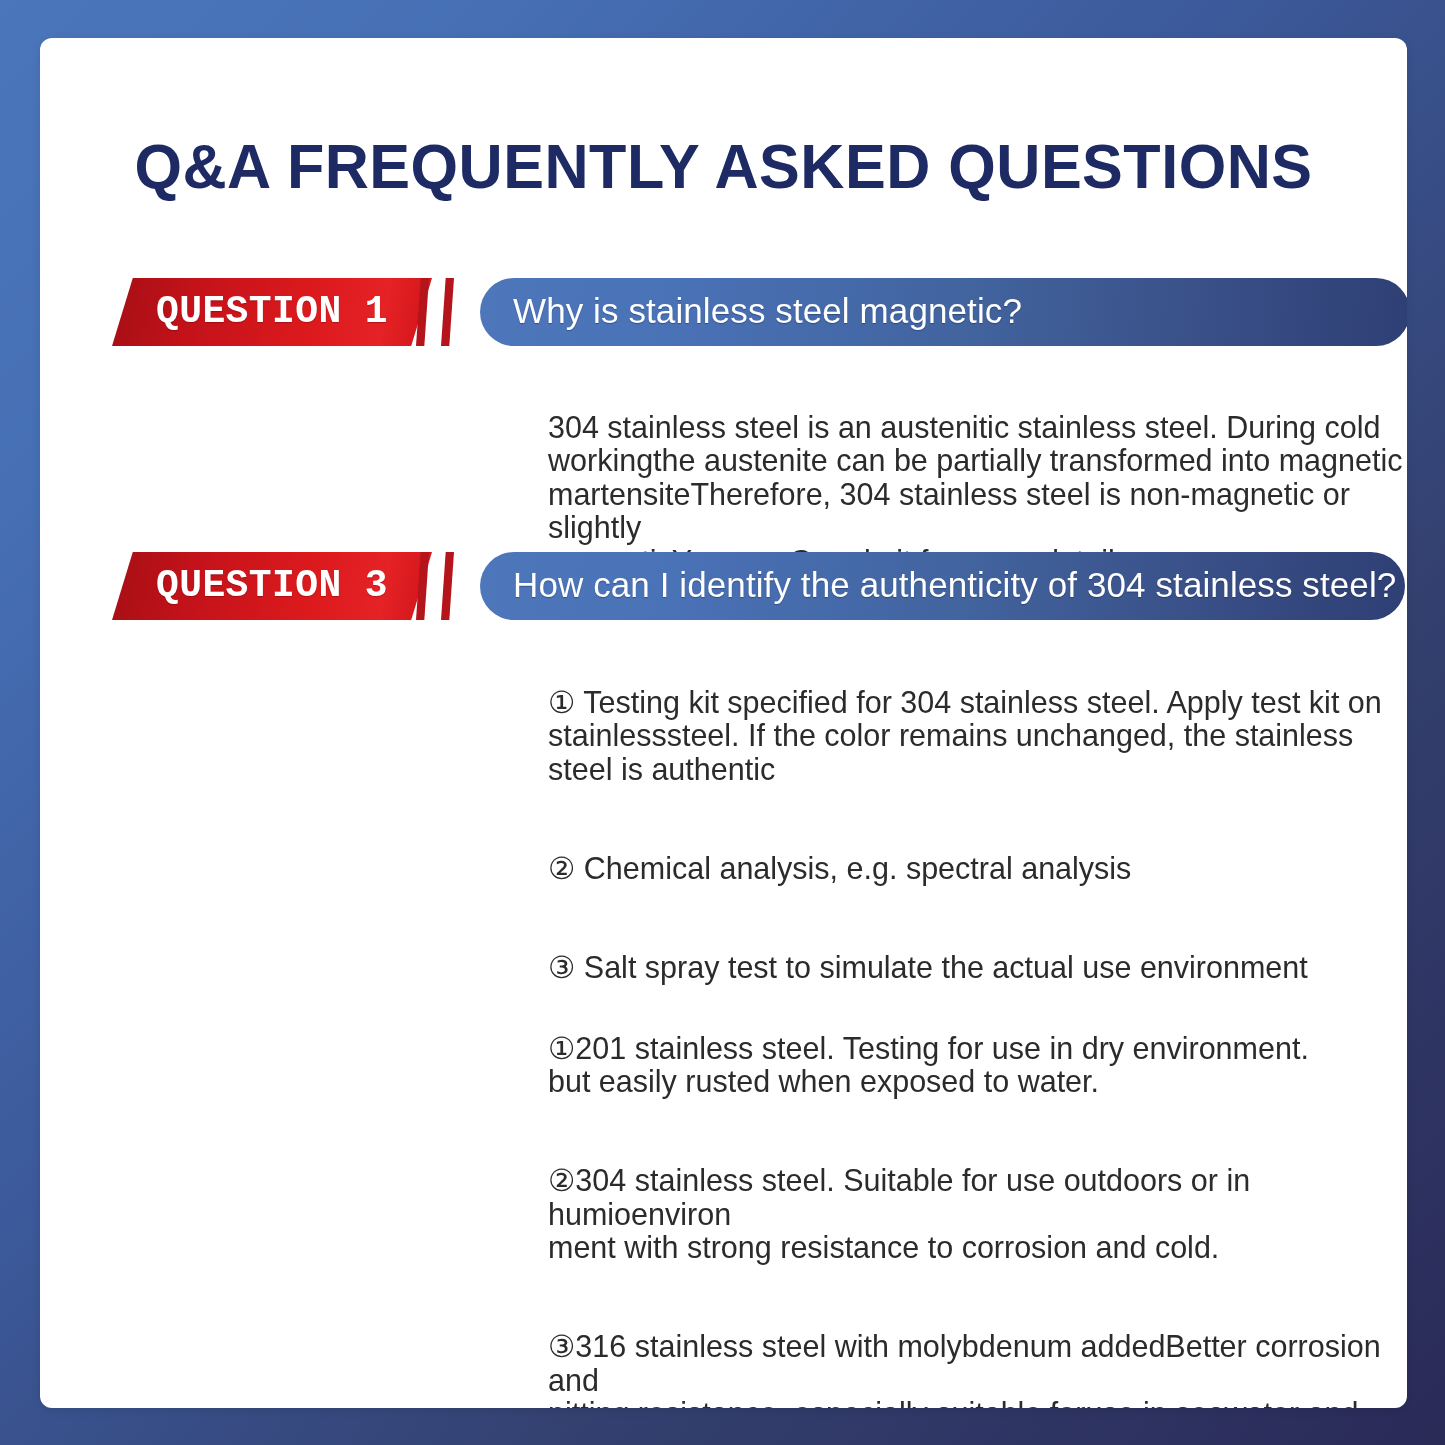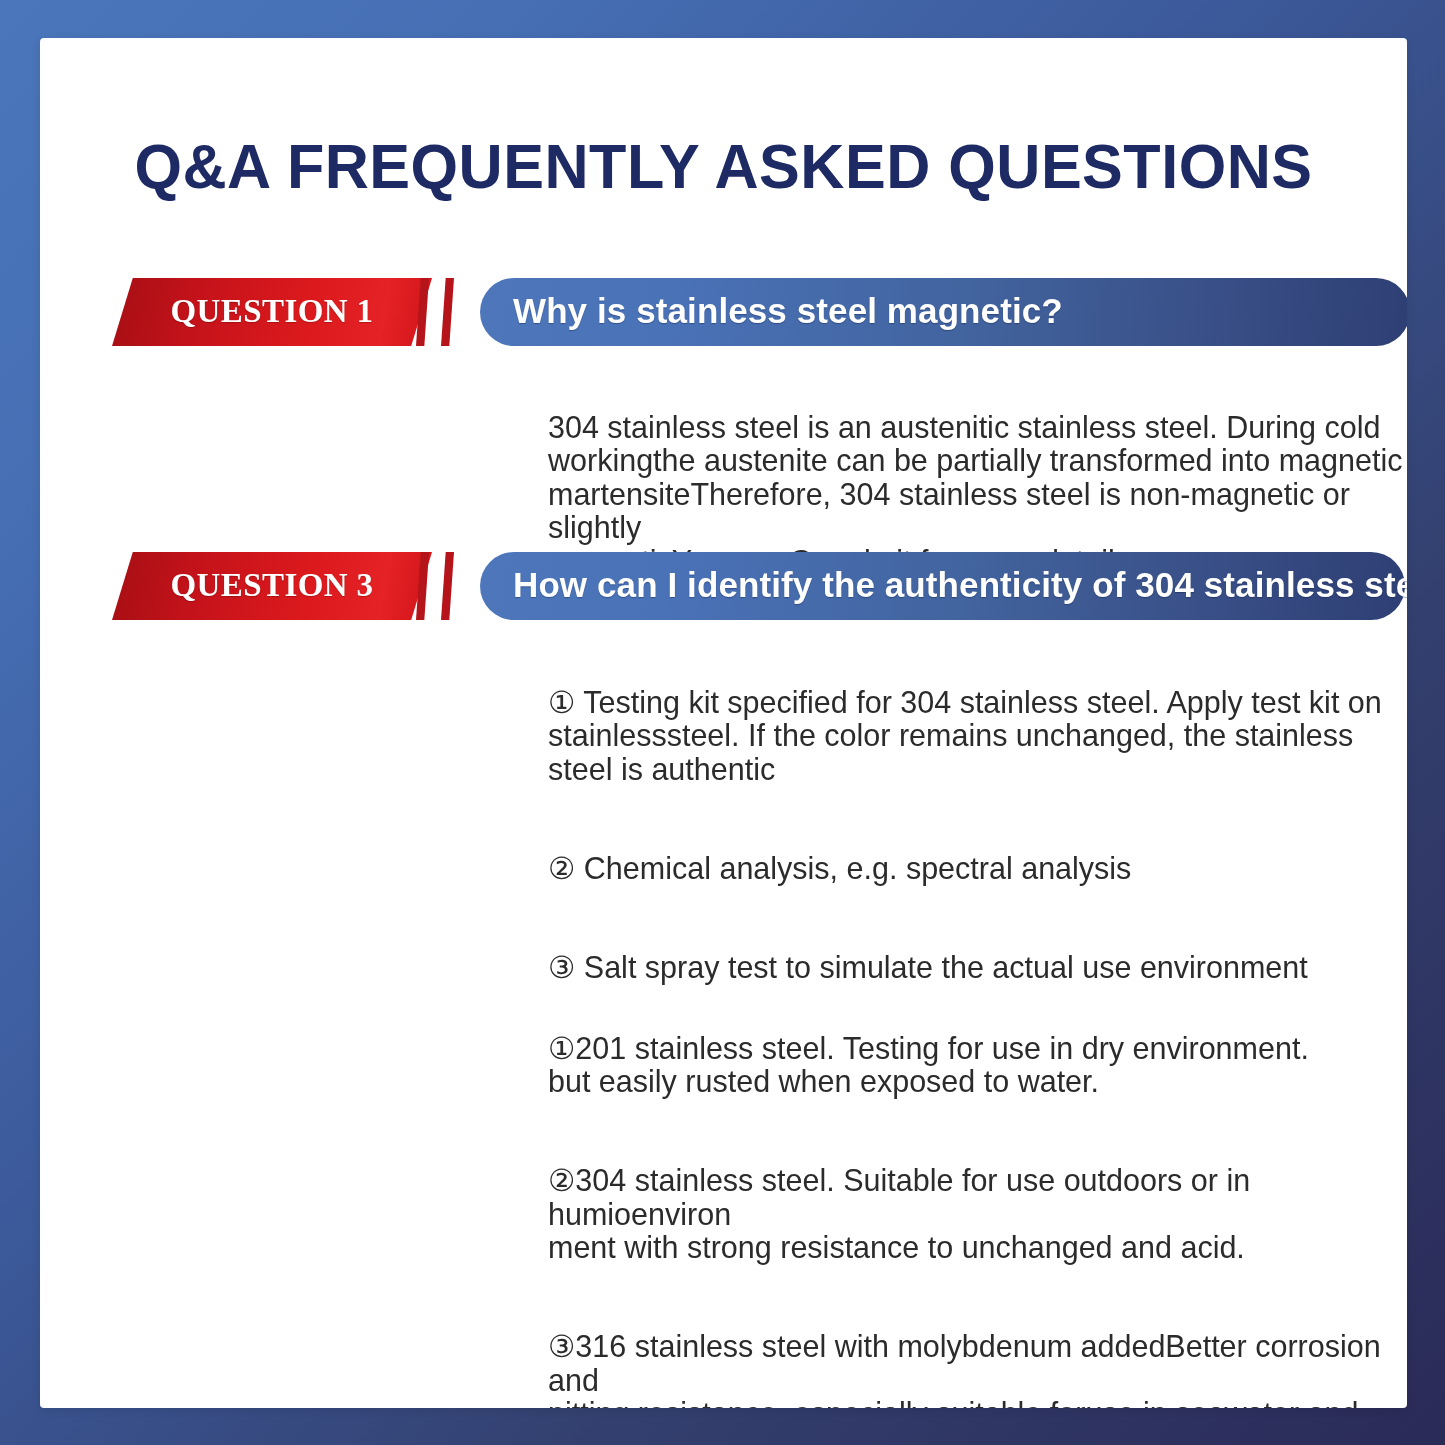--- a/index.html
+++ b/index.html
@@ -22,21 +22,21 @@
     box-sizing: border-box;
   }
 
   .card {
     position: absolute;
     left: 40px;
     top: 38px;
     width: 1367px;
     height: 1370px;
     background: #ffffff;
-    border-radius: 4px;
+    border-radius: 12px;
     box-shadow: 0 2px 10px rgba(0,0,0,0.10);
     overflow: hidden;
   }
 
   .title {
     position: absolute;
     left: 0;
     top: 92px;
     width: 100%;
     text-align: center;
@@ -60,23 +60,23 @@
   .badge {
     position: absolute;
     left: 72px;
     top: 0;
     width: 320px;
     height: 68px;
     background: linear-gradient(100deg, #a50f14 0%, #c4121a 26%, #dc1a1d 62%, #e52226 84%, #cf1318 100%);
     -webkit-clip-path: polygon(6.5% 0%, 100% 0%, 93.5% 100%, 0% 100%);
     clip-path: polygon(6.5% 0%, 100% 0%, 93.5% 100%, 0% 100%);
     color: #ffffff;
-    font-family: Liberation Serif, serif;
+    font-family: Liberation Mono, monospace;
     font-weight: bold;
-    font-size: 33px;
+    font-size: 38px;
     letter-spacing: 0.4px;
     display: flex;
     align-items: center;
     justify-content: center;
     text-shadow: 0 1px 1px rgba(90,0,0,0.35);
     box-sizing: border-box;
     padding-bottom: 2px;
   }
 
   .slash {
@@ -97,21 +97,21 @@
     left: 440px;
     height: 68px;
     border-radius: 34px;
     background: linear-gradient(95deg, #4d76bb 0%, #4a72b7 20%, #42649f 52%, #3a5189 76%, #2e3f74 100%);
     display: flex;
     align-items: center;
     box-sizing: border-box;
     padding: 0 34px 3px 33px;
     color: #ffffff;
     font-family: "Liberation Sans Narrow", "Liberation Sans", sans-serif;
-    font-weight: bold;
+    font-weight: normal;
     font-size: 35px;
     letter-spacing: 0.1px;
     white-space: nowrap;
     text-shadow: 0 1px 1px rgba(10,20,60,0.35);
   }
 
   
   .answer {
     position: absolute;
     left: 508px;
@@ -158,21 +158,21 @@
 stainlesssteel. If the color remains unchanged, the stainless
 steel is authentic</div>
       <div class="ans-block">② Chemical analysis, e.g. spectral analysis</div>
       <div class="ans-block">③ Salt spray test to simulate the actual use environment</div>
     </div>
 
     <div class="answer" style="top:960px; width:890px">
       <div class="ans-block">①201 stainless steel. Testing for use in dry environment.
 but easily rusted when exposed to water.</div>
       <div class="ans-block">②304 stainless steel. Suitable for use outdoors or in humioenviron
-ment  with strong resistance to unchanged and acid.</div>
+ment  with strong resistance to corrosion and cold.</div>
       <div class="ans-block">③316 stainless steel with molybdenum addedBetter corrosion and
 pitting resistance, especially suitable foruse in seawater and chemical
 media.</div>
       
     </div>
 
   </div>
 </div>
 
 </body></html>

